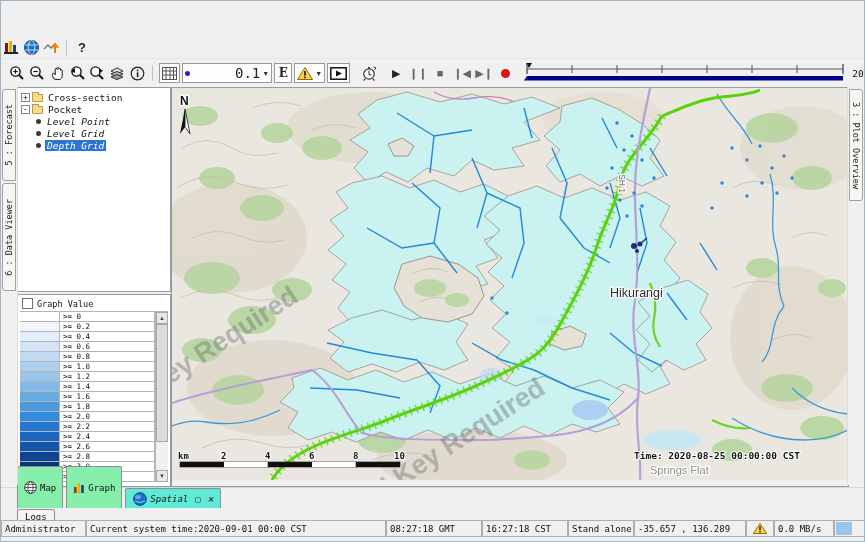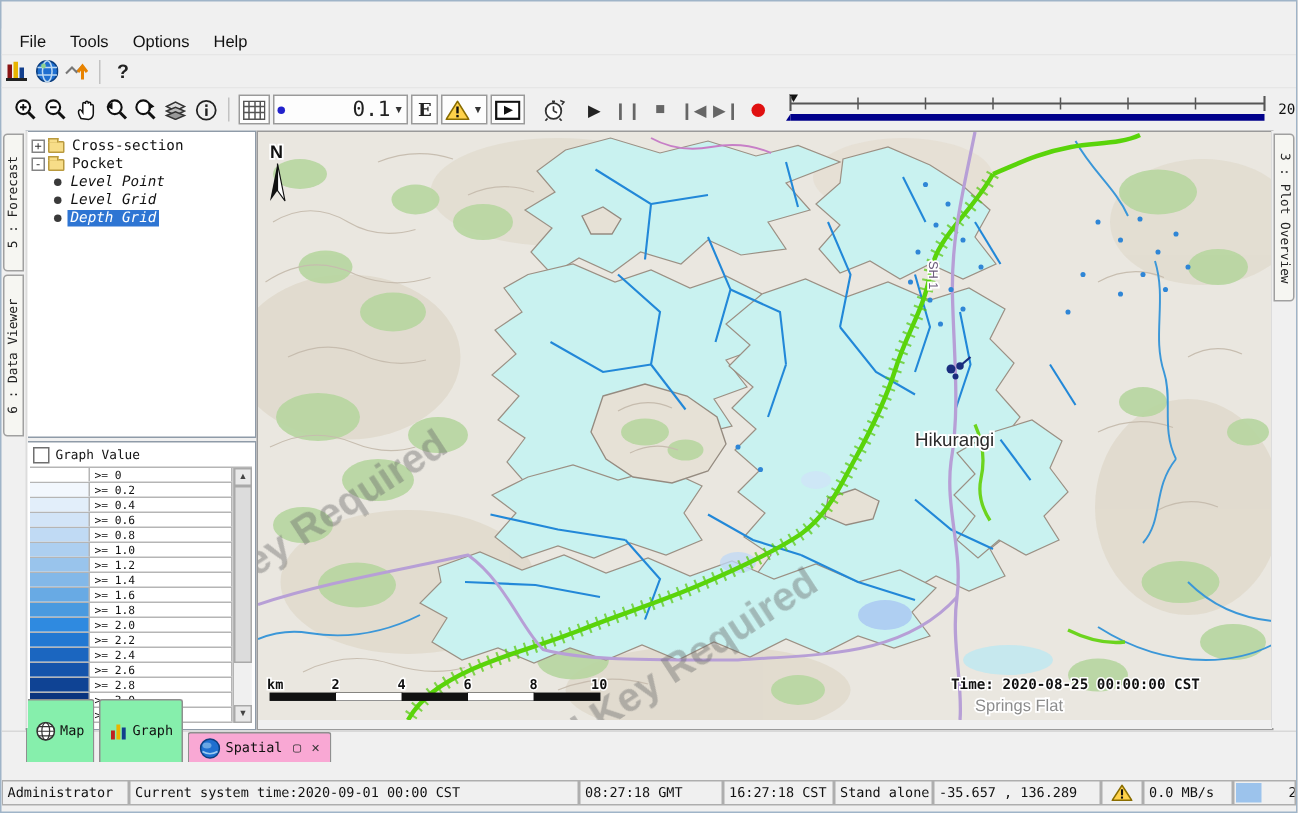--- a/index.html
+++ b/index.html
@@ -84,47 +84,41 @@
   
   .map-panel{position:absolute;left:170px;top:86px;width:678px;height:400px;background:#f0f0f0;
              border:1px solid #9a9a9a;box-sizing:border-box;}
   .map-panel svg{display:block;}
   
   .tabbar{position:absolute;left:0;top:486px;width:100%;height:21px;background:#f0f0f0;display:flex;
           align-items:flex-end;padding-left:16px;box-sizing:border-box;border-top:1px solid #d8d8d8;}
   .btab{display:flex;align-items:center;gap:3px;border:1px solid #8f8f8f;border-bottom:none;
         background:#86efac;height:17px;padding:12px 6px;margin-right:3px;border-radius:2px 2px 0 0;
         font-family:"DejaVu Sans Mono",monospace;font-size:9px;color:#111;}
-  .btab.active{background:#f9a8d4;height:19px;padding:0 7px;}
+  .btab.active{background:#5eead4;height:19px;padding:0 7px;font-style:italic;}
   .btab .mini{font-size:9px;color:#333;margin-left:4px;font-weight:bold;}
   .logsrow{position:absolute;left:0;top:507px;width:100%;height:18px;background:#f0f0f0;display:flex;
            align-items:center;padding-left:16px;box-sizing:border-box;}
   .logs-btn{border:1px solid #8f8f8f;background:#f4f4f4;height:14px;padding:0 7px;
             font-family:"DejaVu Sans Mono",monospace;font-size:9px;display:flex;align-items:center;border-radius:2px;}
   
   .statusbar{position:absolute;left:0;top:519px;width:100%;height:17px;background:#f0f0f0;display:flex;}
   .sb{border:1px solid #aeaeae;box-sizing:border-box;height:100%;display:flex;align-items:center;
       padding:0 3px;font-family:"DejaVu Sans Mono",monospace;font-size:9px;color:#111;
       white-space:nowrap;overflow:hidden;flex:none;}
   .sb-mem{position:relative;padding-left:36px;}
   .sb-mem .fill{position:absolute;left:1px;top:1px;bottom:1px;width:42%;background:#9cc3ec;}
   .sb-mem span{position:relative;}
 </style>
 </head>
 <body>
 
 <div class="app">
 
 
-  <div class="menubar">
-      <span class="menu-item">File</span>
-      <span class="menu-item">Tools</span>
-      <span class="menu-item">Options</span>
-      <span class="menu-item">Help</span>
-    </div>
 
   <div class="toolbar1">
     <span class="tb-ico">
       <svg width="15" height="13">
           <rect x="1" y="2" width="3" height="10" fill="#8a1313"></rect>
           <rect x="5" y="0" width="3" height="12" fill="#e8b400"></rect>
           <rect x="9" y="4" width="3" height="8" fill="#123f8c"></rect>
           <rect x="0" y="11" width="14" height="2" fill="#222"></rect>
         </svg>
     </span>
@@ -608,26 +602,29 @@
           <circle cx="7" cy="7" r="6.3" fill="#1f6fd0" stroke="#0c3f80"></circle>
           <ellipse cx="5" cy="5" rx="3" ry="2" fill="#7db4e8" opacity="0.8"></ellipse>
           <path d="M2,9 q5,3 10,0" stroke="#9ecbef" stroke-width="1" fill="none"></path>
         </svg>
       <span>Spatial</span>
       <span class="mini">▢</span>
       <span class="mini">✕</span>
     </div>
   </div>
 
+  <div class="logsrow">
+    <span class="logs-btn">Logs</span>
+  </div>
 
   <div class="statusbar">
     <div class="sb" style="width:85px;">Administrator</div>
     <div class="sb" style="width:300px;">Current system time:2020-09-01 00:00 CST</div>
     <div class="sb" style="width:96px;">08:27:18 GMT</div>
-    <div class="sb" style="width:74px;text-align:center;">16:27:18 CST</div>
+    <div class="sb" style="width:86px;text-align:center;">16:27:18 CST</div>
     <div class="sb" style="width:66px;">Stand alone</div>
     <div class="sb" style="width:112px;">-35.657 , 136.289</div>
     <div class="sb" style="width:28px;justify-content:center;">
       <svg width="14" height="11">
           <polygon points="7,0.5 13.5,10.5 0.5,10.5" fill="#ffd24a" stroke="#8a6d00"></polygon>
           <rect x="6.3" y="3.2" width="1.4" height="4" fill="#111"></rect>
           <rect x="6.3" y="8" width="1.4" height="1.4" fill="#111"></rect>
         </svg>
     </div>
     <div class="sb" style="width:60px;">0.0 MB/s</div>

